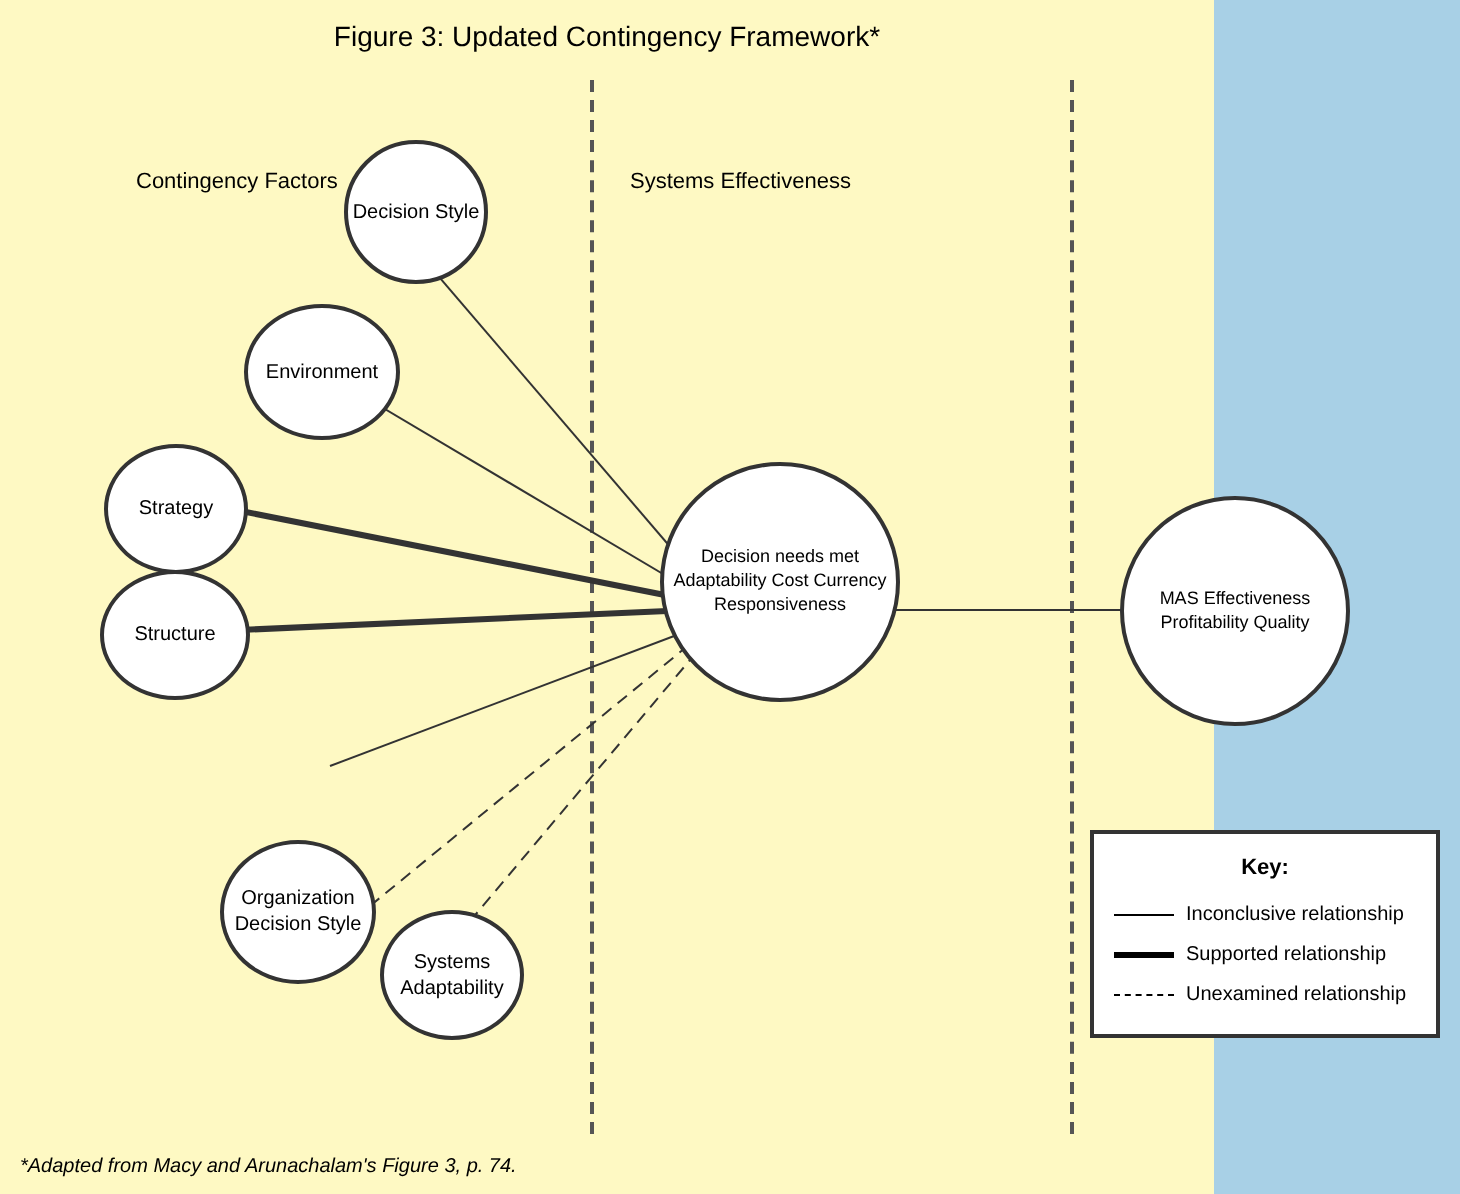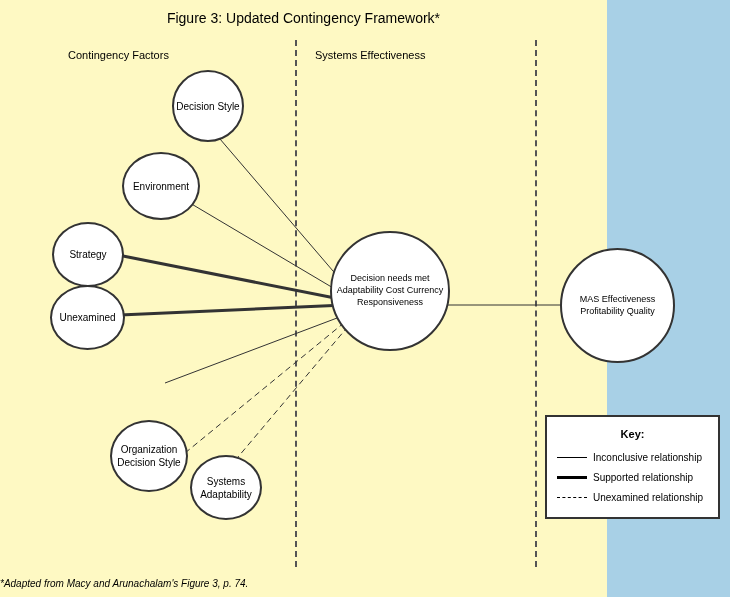--- a/index.html
+++ b/index.html
@@ -22,20 +22,21 @@
       font-size: 14px;
       font-weight: normal;
       padding-top: 10px;
       color: #000;
     }
     .section-label {
       position: absolute;
       font-size: 11px;
       color: #000;
       line-height: 1.3;
+      margin-top: 36px;
     }
     
     .divider {
       position: absolute;
       top: 40px;
       bottom: 30px;
       border-left: 2px dashed #555;
     }
     
     .circle {
@@ -75,21 +76,21 @@
       position: absolute;
       top: 0;
       left: 0;
       width: 730px;
       height: 597px;
       pointer-events: none;
     }
     .footnote {
       position: absolute;
       bottom: 8px;
-      left: 0;
+      left: 10px;
       font-size: 10px;
       font-style: italic;
       color: #000;
     }
   </style>
 </head>
 <body>
 
 <div class="figure-container">
 
@@ -128,21 +129,21 @@
 
   <div class="circle" style="width:78px; height:68px; left:122px; top:152px;">
     <span>Environment</span>
   </div>
 
   <div class="circle" style="width:72px; height:65px; left:52px; top:222px;">
     <span>Strategy</span>
   </div>
 
   <div class="circle" style="width:75px; height:65px; left:50px; top:285px;">
-    <span>Unexamined</span>
+    <span>Structure</span>
   </div>
 
 
   <div class="circle" style="width:78px; height:72px; left:110px; top:420px;">
     <span>Organization
 Decision
 Style</span>
   </div>
 
   <div class="circle" style="width:72px; height:65px; left:190px; top:455px;text-align:center;">

